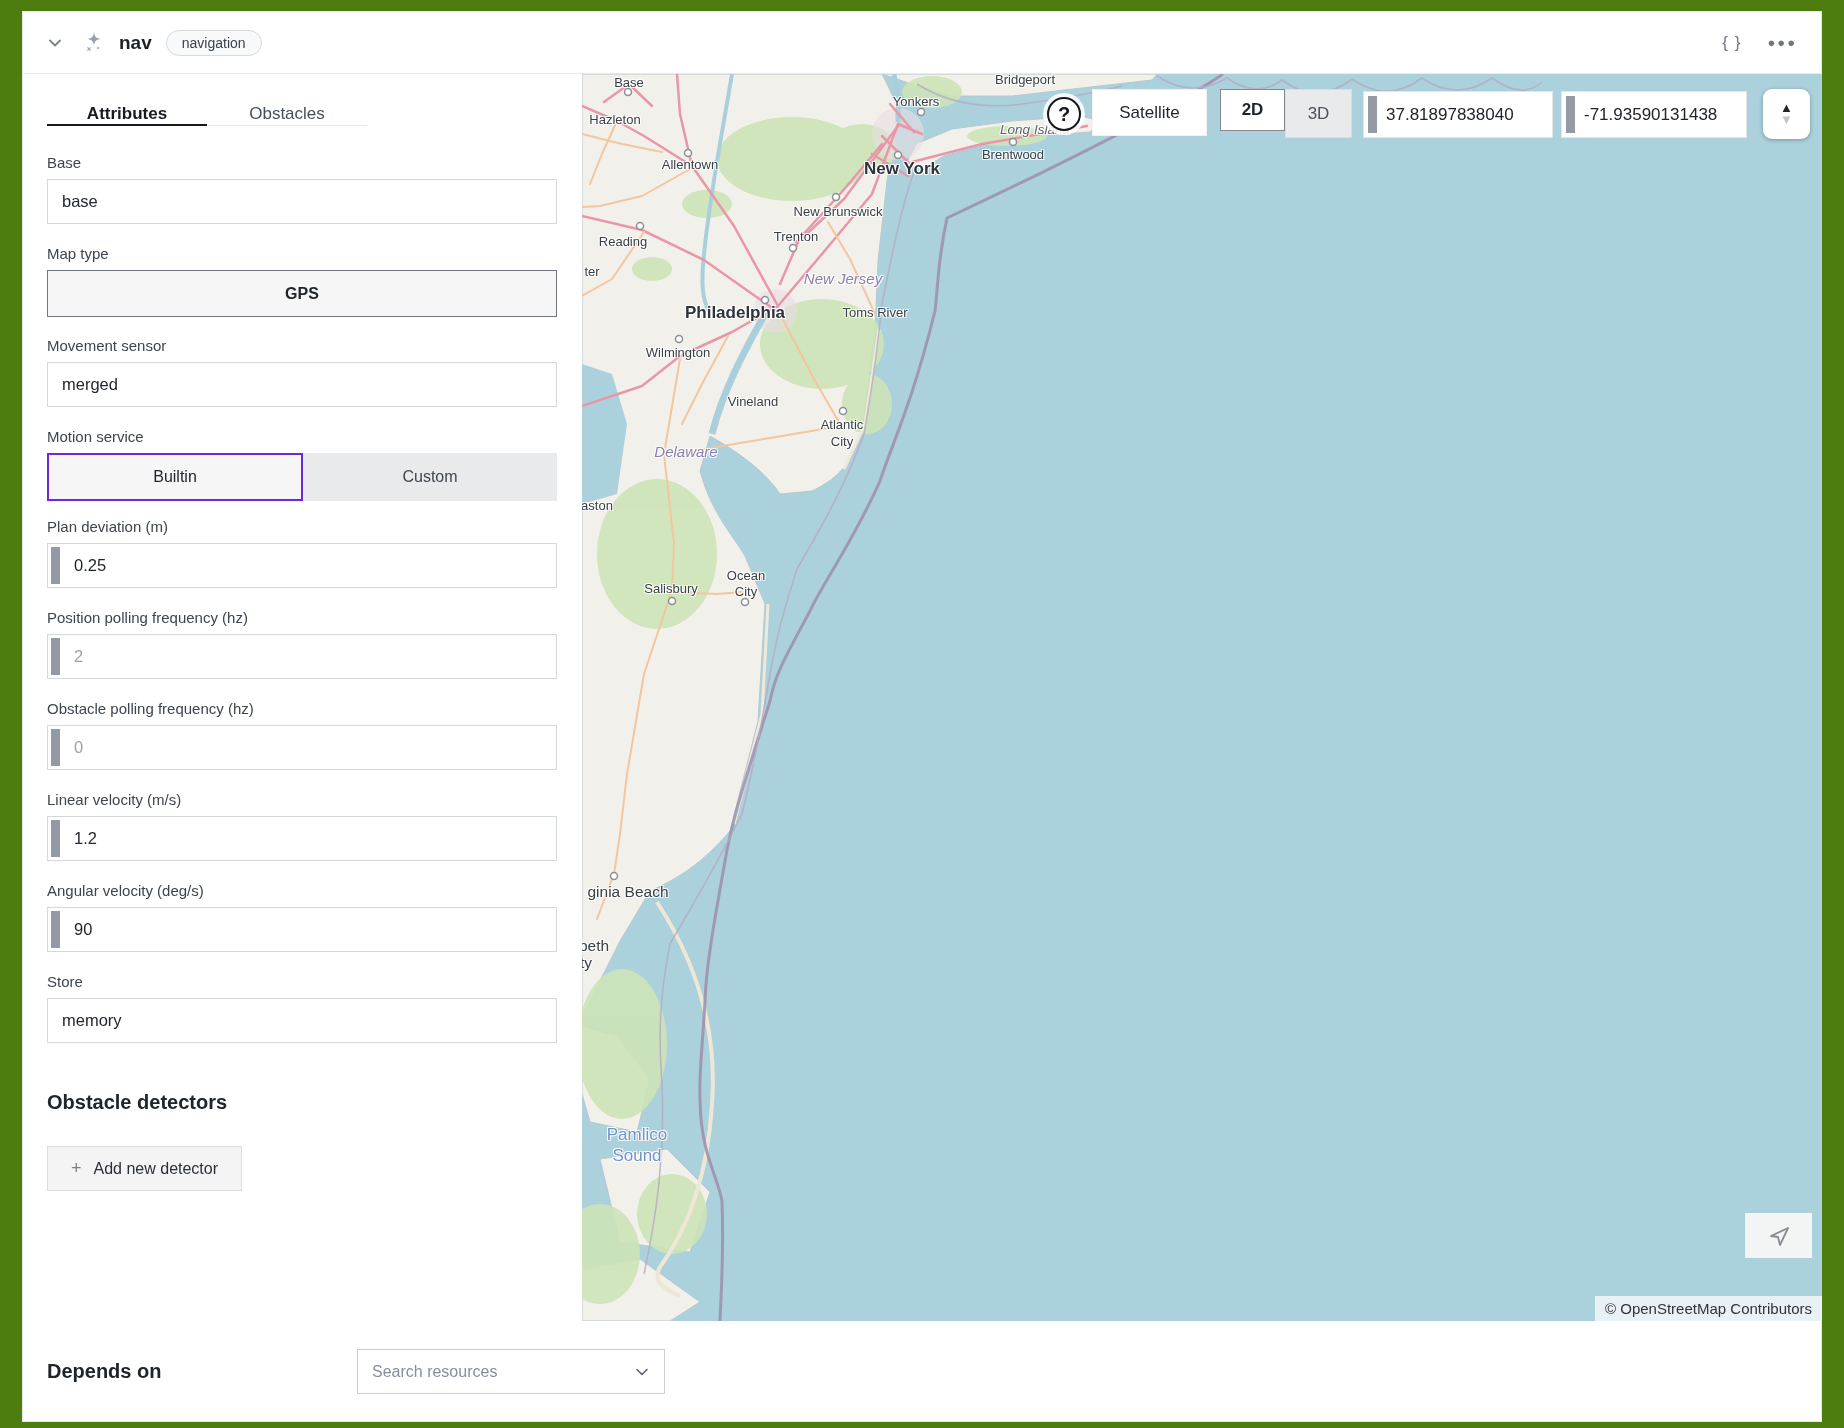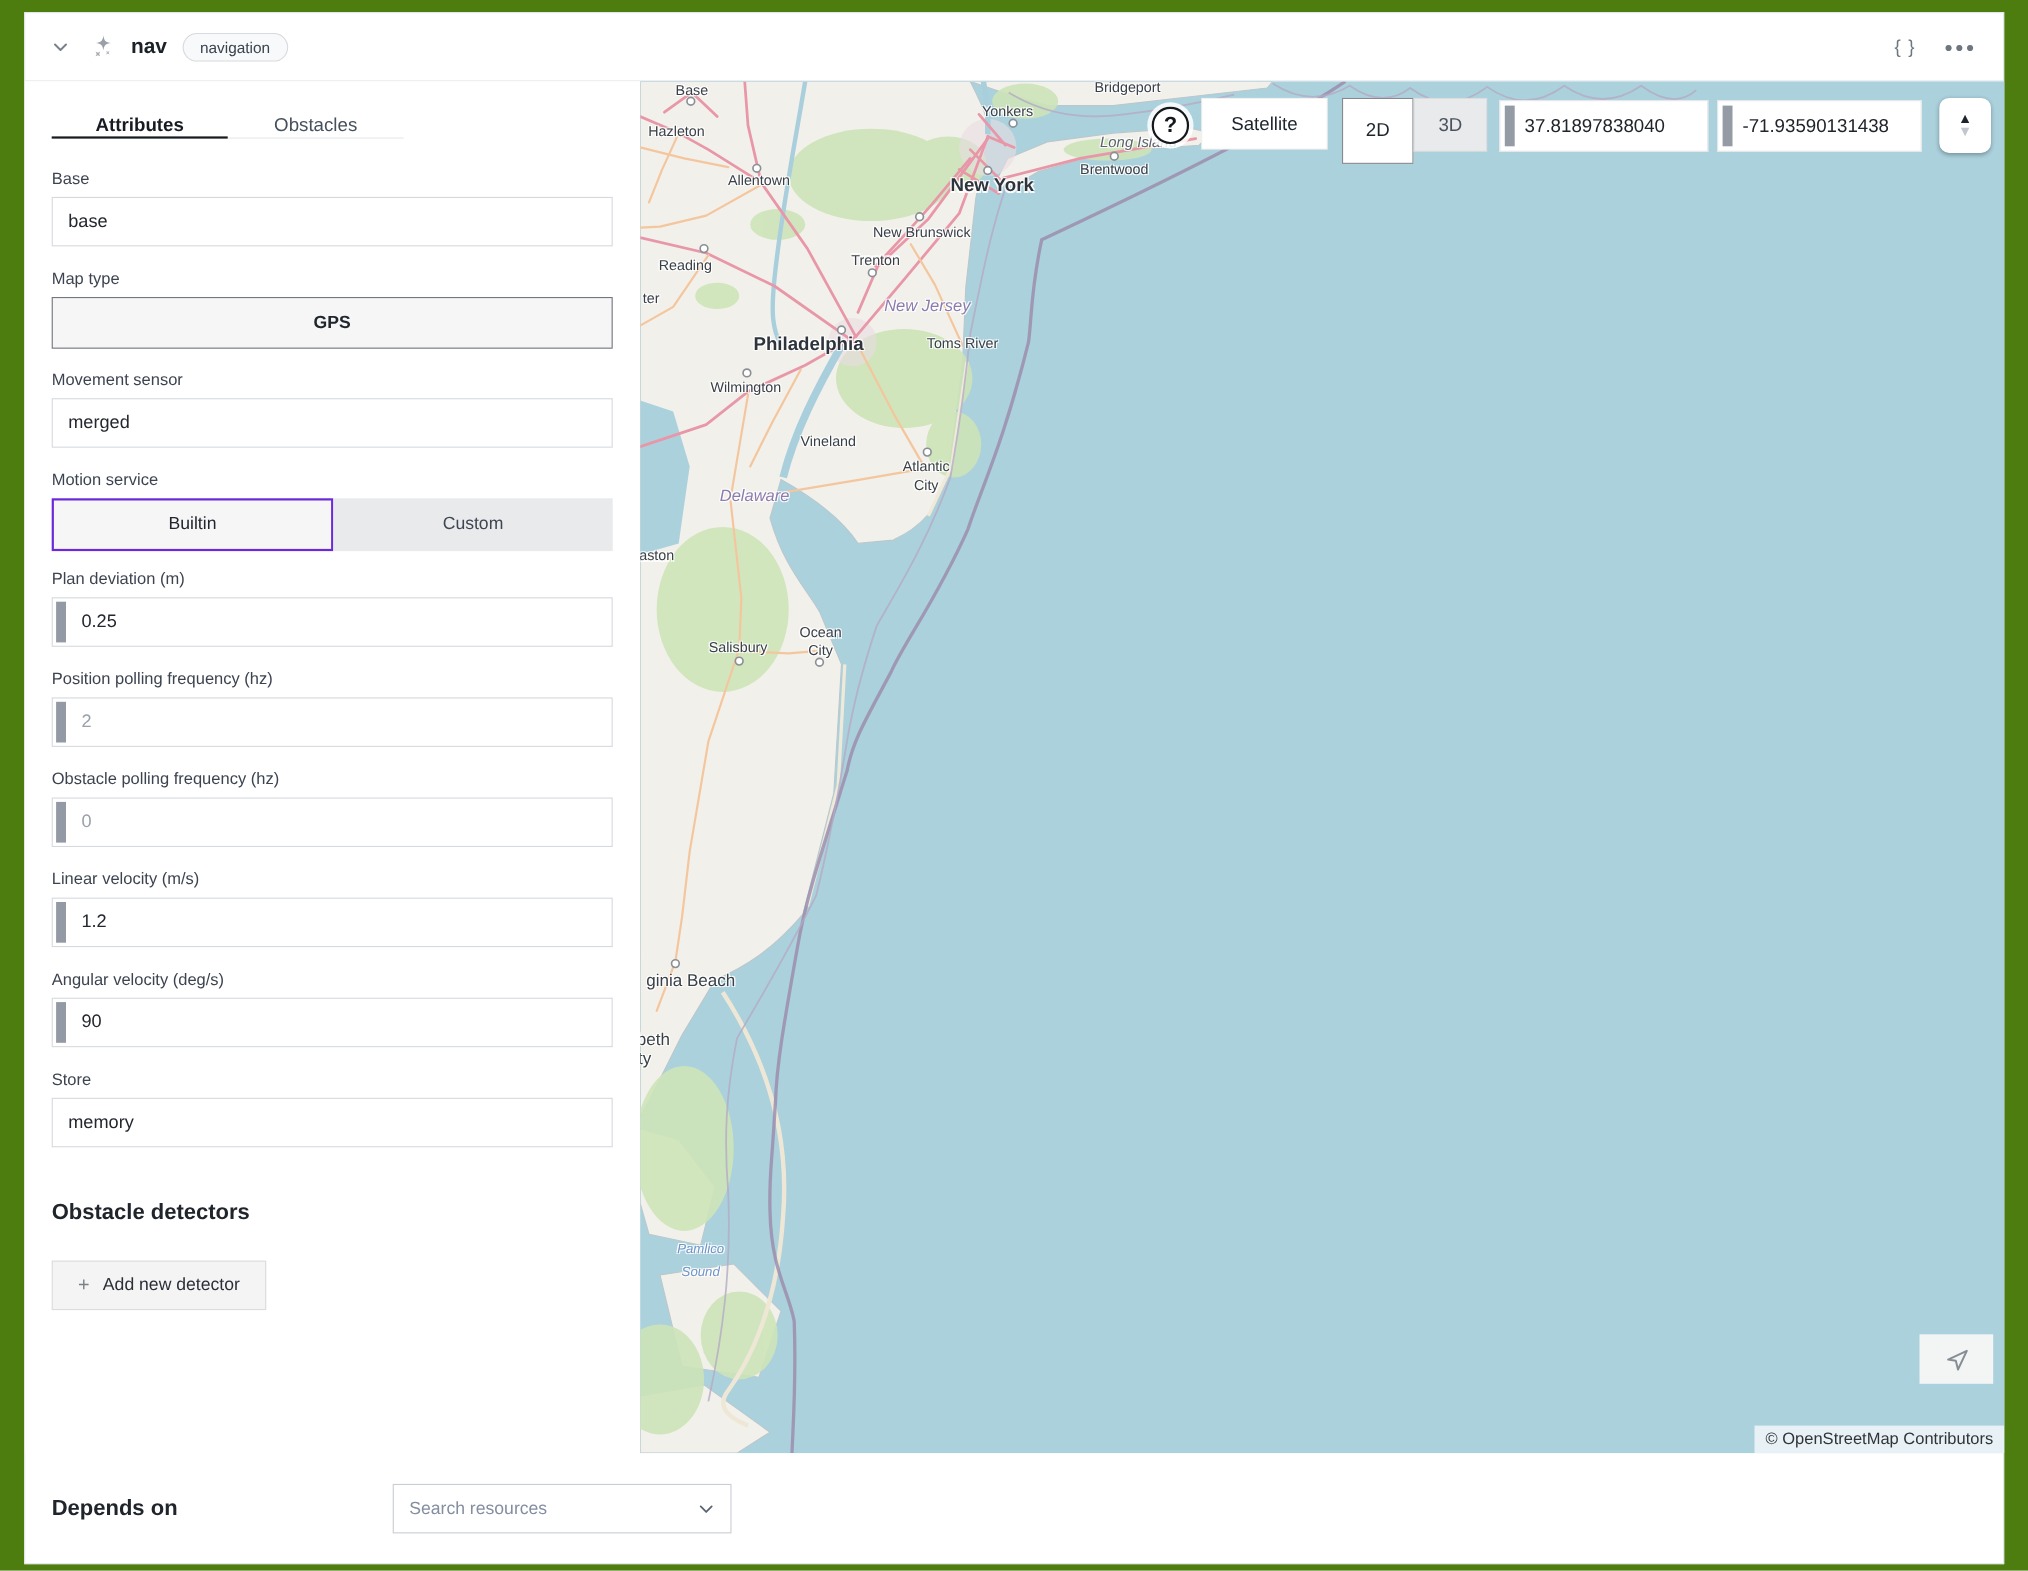--- a/index.html
+++ b/index.html
@@ -57,30 +57,30 @@
          background:#abd1dd; overflow:hidden; cursor:grab; }
   .map svg.terrain { position:absolute; left:0; top:0; }
   .maplabel { position:absolute; transform:translate(-50%,-50%); white-space:nowrap;
               font-size:13px; color:#394048; pointer-events:none;
               text-shadow:-1px -1px 0 rgba(255,255,255,.85), 1px -1px 0 rgba(255,255,255,.85),
                           -1px 1px 0 rgba(255,255,255,.85), 1px 1px 0 rgba(255,255,255,.85); }
   .maplabel.metro { font-size:17px; font-weight:600; color:#2e343c; }
   .maplabel.citylg { font-size:15.5px; }
   .maplabel.state { font-style:italic; font-size:15px; color:#8b7cae; }
   .maplabel.area { font-style:italic; font-size:13.5px; color:#5b626e; }
-  .maplabel.water { font-style:italic; font-size:12px; color:#6f94c8; }
+  .maplabel.water { font-size:17px; color:#6f94c8; }
 
   .help { position:absolute; left:465px; top:23px; width:34px; height:34px; border-radius:50%;
           background:#fff; border:2.5px solid #14181d; box-shadow:0 0 0 4px rgba(255,255,255,.85);
           display:flex; align-items:center; justify-content:center;
           font-size:20px; font-weight:700; color:#14181d; cursor:pointer; }
   .mbtn { position:absolute; background:#fff; display:flex; align-items:center; justify-content:center;
           font-size:17px; color:#1e242c; cursor:pointer; border:1px solid rgba(0,0,0,.06); }
   .satellite { left:510px; top:15px; width:115px; height:47px; }
-  .b2d { left:638px; top:15px; width:65px; height:60px; border:1px solid #85898f; font-weight:400; }
+  .b2d { left:638px; top:15px; width:65px; height:42px; border:1px solid #85898f; font-weight:700; }
   .b3d { left:703px; top:15px; width:67px; height:49px; background:#e9eaeb; color:#4a525c; }
   .coord { position:absolute; top:17px; height:47px; background:#fff; border:1px solid #e3e5e8; }
   .coord::before { content:""; position:absolute; left:4px; top:4px; bottom:4px; width:9px; background:#949ba5; }
   .coord input { border:0; outline:0; width:100%; height:100%; background:transparent;
                  font-family:inherit; font-size:17px; color:#20252b; padding:0 6px 0 22px; }
   .lat { left:781px; width:190px; }
   .lng { left:979px; width:186px; }
   .stepper { position:absolute; left:1181px; top:15px; width:47px; height:50px; background:#fff;
              border-radius:9px; box-shadow:0 1px 4px rgba(0,0,0,.3); display:flex; flex-direction:column;
              align-items:center; justify-content:center; cursor:pointer; }

